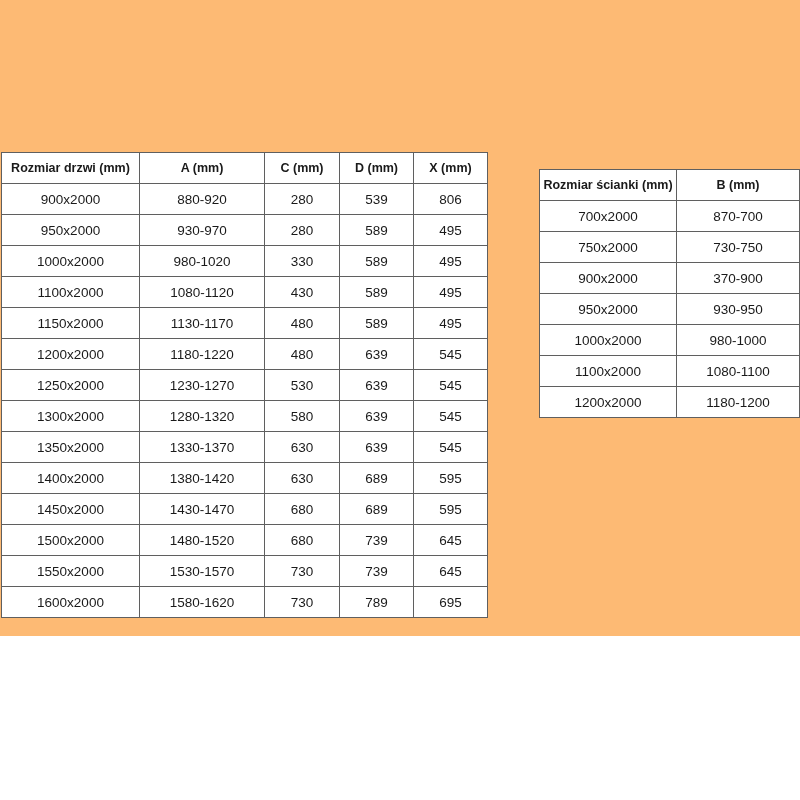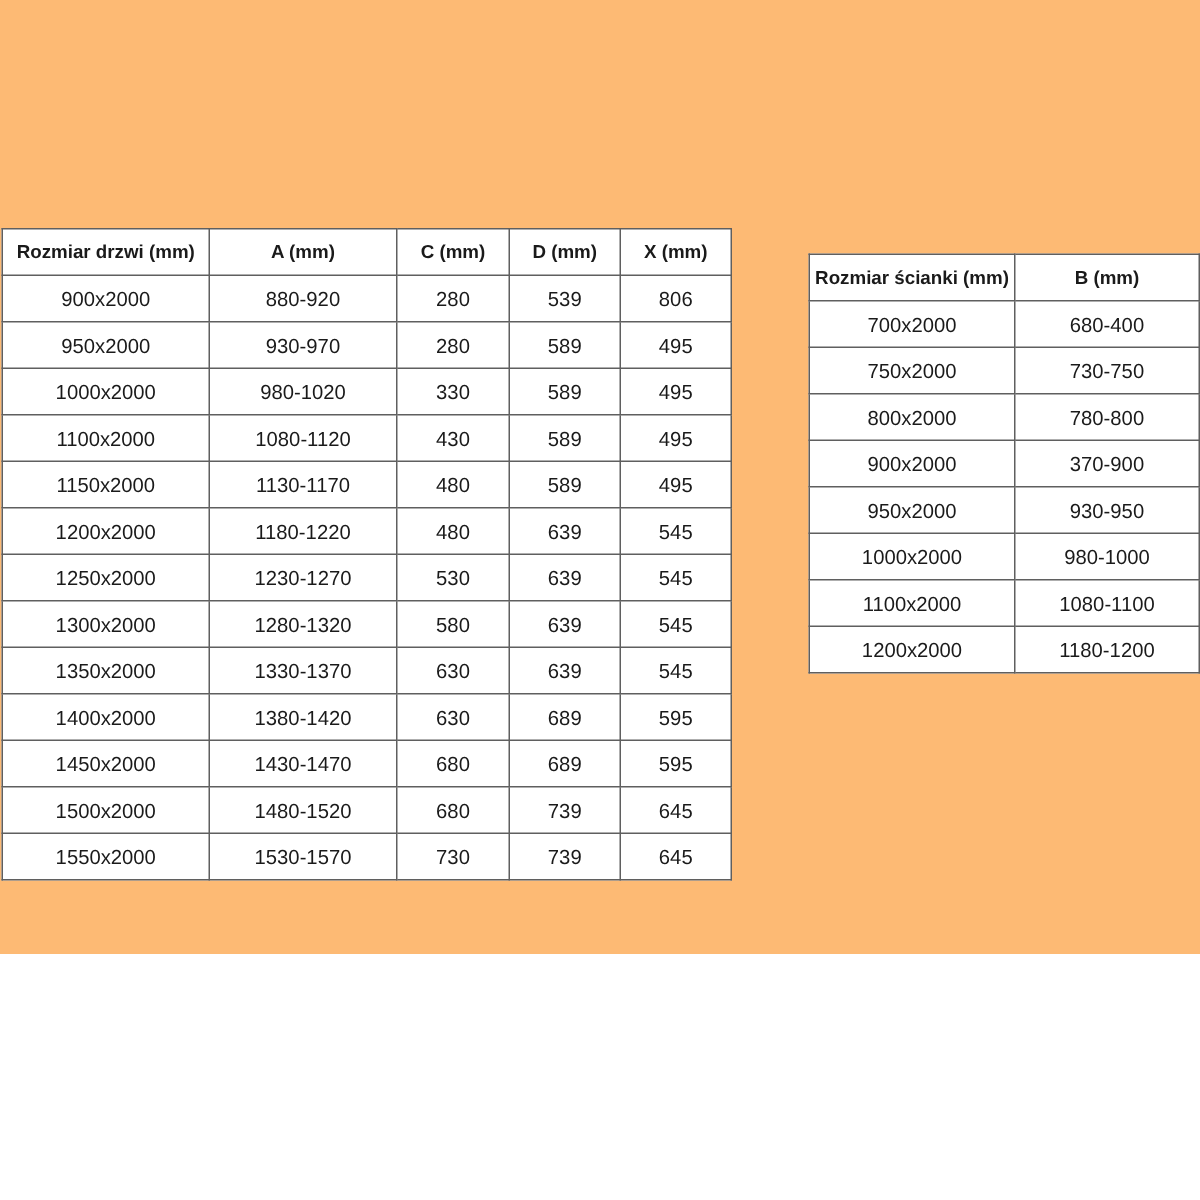--- a/index.html
+++ b/index.html
@@ -166,48 +166,51 @@
           <td>739</td>
           <td>645</td>
         </tr>
         <tr>
           <td>1550x2000</td>
           <td>1530-1570</td>
           <td>730</td>
           <td>739</td>
           <td>645</td>
         </tr>
+        <tr>
+          <td>1600x2000</td>
+          <td>1580-1620</td>
+          <td>730</td>
+          <td>789</td>
+          <td>695</td>
+        </tr>
       </tbody>
   </table>
 
   <table id="wall-table" class="spec">
     <colgroup>
       <col class="c0">
         <col class="c1">
     </colgroup>
     <thead>
       <tr>
         <th>Rozmiar ścianki (mm)</th>
         <th>B (mm)</th>
       </tr>
     </thead>
     <tbody>
         <tr>
           <td>700x2000</td>
-          <td>680-400</td>
+          <td>870-700</td>
         </tr>
         <tr>
           <td>750x2000</td>
           <td>730-750</td>
         </tr>
         <tr>
-          <td>800x2000</td>
-          <td>780-800</td>
-        </tr>
-        <tr>
           <td>900x2000</td>
           <td>370-900</td>
         </tr>
         <tr>
           <td>950x2000</td>
           <td>930-950</td>
         </tr>
         <tr>
           <td>1000x2000</td>
           <td>980-1000</td>

